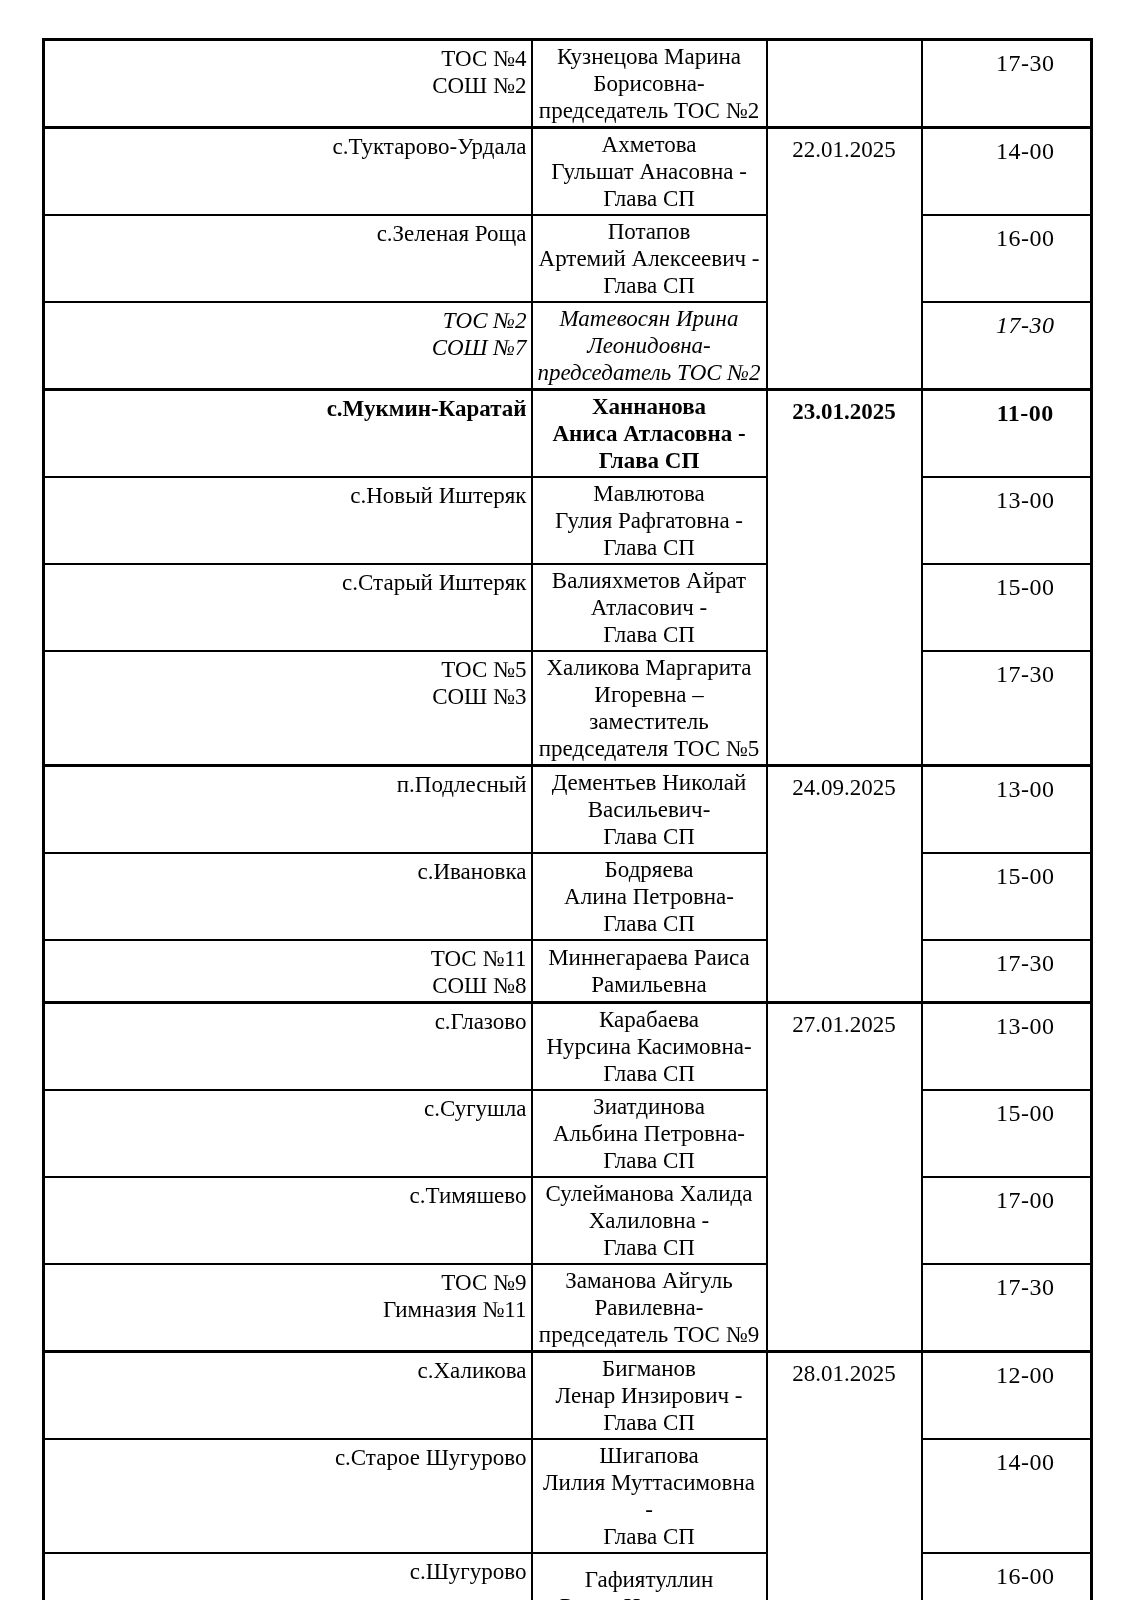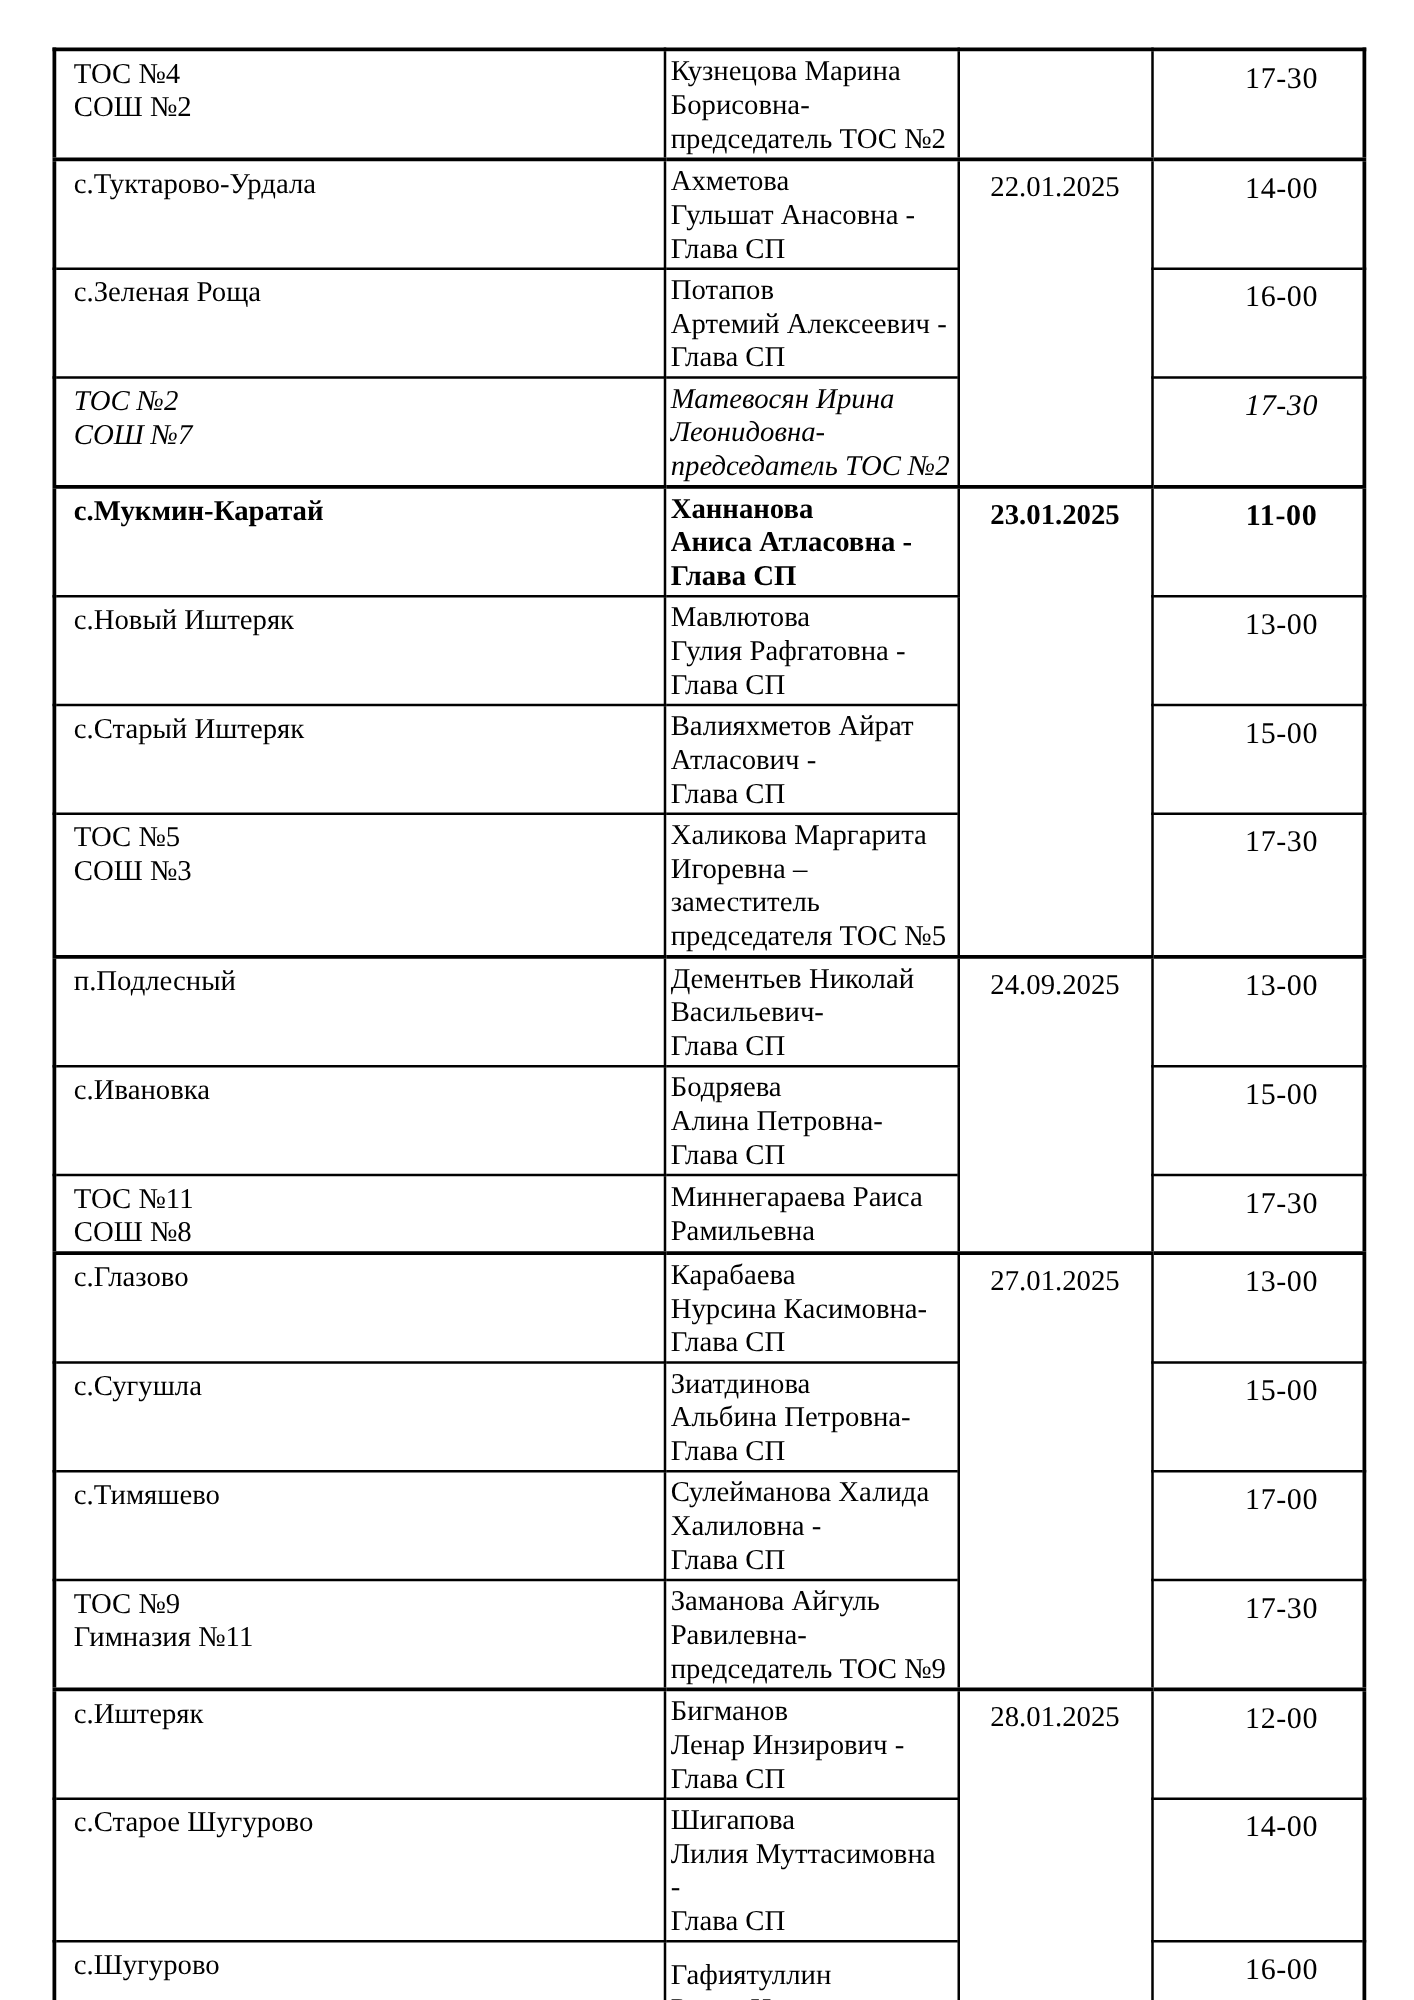--- a/index.html
+++ b/index.html
@@ -40,26 +40,26 @@
     line-height: 27px;
     white-space: pre-line;
     vertical-align: top;
     padding: 2px 4px;
     overflow: hidden;
     word-wrap: break-word;
   }
   tr.section-start td { border-top-width: 3px; }
 
   td.loc {
-    text-align: left;
+    text-align: right;
     padding-left: 14px;
     padding-top: 4px;
   }
   td.person {
-    text-align: left;
+    text-align: center;
     vertical-align: middle;
   }
   td.date {
     text-align: center;
     padding-top: 7px;
   }
   td.time {
     text-align: center;
     padding-top: 9px;
     font-size: 24px;
@@ -188,21 +188,21 @@
         </tr>
         <tr style="height: 79px;">
           <td class="loc">ТОС №9
 Гимназия №11</td>
           <td class="person">Заманова Айгуль
 Равилевна-
 председатель ТОС №9</td>
           <td class="time">17-30</td>
         </tr>
         <tr class="section-start" style="height: 78px;">
-          <td class="loc">с.Иштеряк</td>
+          <td class="loc">с.Халикова</td>
           <td class="person">Бигманов
 Ленар Инзирович -
 Глава СП</td>
           <td class="date" rowspan="3">28.01.2025</td>
           <td class="time">12-00</td>
         </tr>
         <tr style="height: 110px;">
           <td class="loc">с.Старое Шугурово</td>
           <td class="person">Шигапова
 Лилия Муттасимовна

